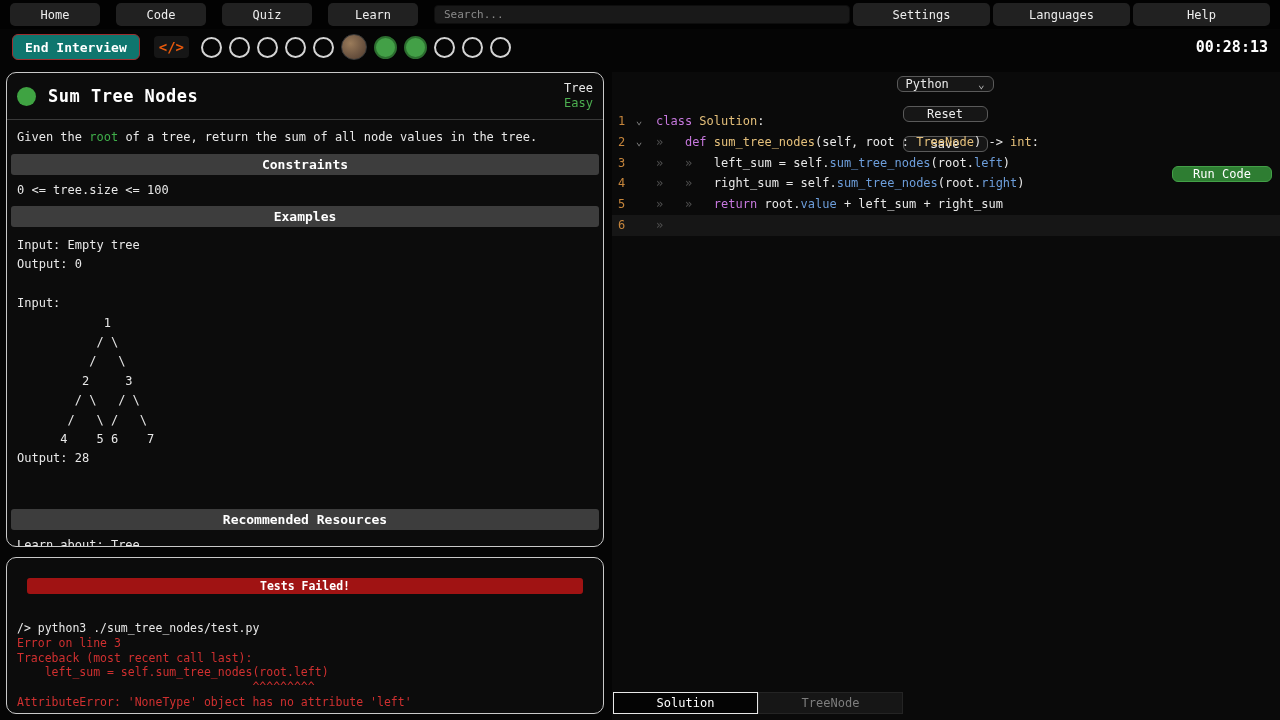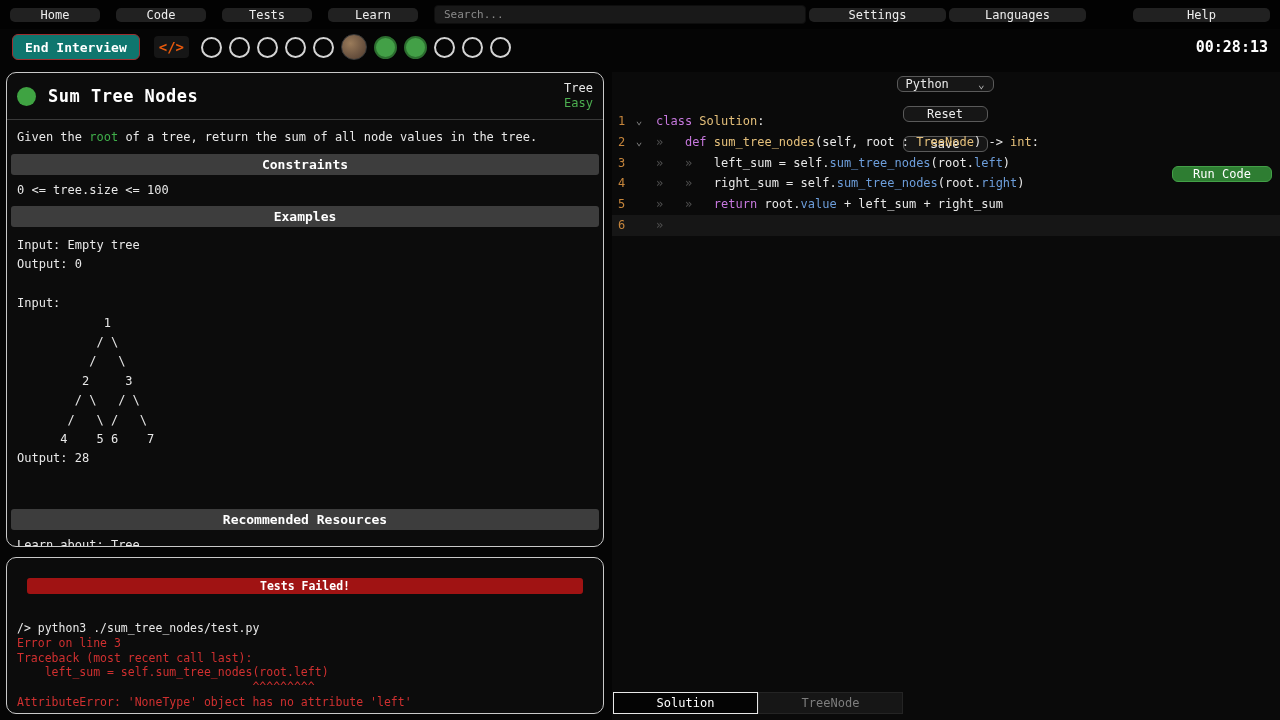--- a/index.html
+++ b/index.html
@@ -2,24 +2,24 @@
 <html><head>
 <meta charset="utf-8">
 <style>
   * { margin:0; padding:0; box-sizing:border-box; }
   html,body { width:1280px; height:720px; background:#050505; overflow:hidden;
               font-family:"DejaVu Sans Mono", monospace; color:#e8e8e8; }
 
   
   .navbar { position:absolute; top:0; left:0; width:1280px; height:29px;
             background:#020202; display:flex; align-items:center; padding:0 10px; }
-  .nav-btn { height:14px; width:90px; background:#212121; border:none; border-radius:5px;
+  .nav-btn { height:23px; width:90px; background:#212121; border:none; border-radius:5px;
              color:#ededed; font:12px "DejaVu Sans Mono", monospace; margin-right:16px; cursor:pointer; }
   .nav-btn.wide { width:137px; margin-right:3px; }
-  .nav-btn.last { margin-right:0;margin-left:44px; }
+  .nav-btn.last { margin-right:0; }
   .nav-search { flex:1; height:19px; background:#191919; border:1px solid #0e0e0e; border-radius:4px;
                 color:#cfcfcf; font:11px "DejaVu Sans Mono", monospace; padding:0 9px; outline:none; margin-right:3px; }
   .nav-search::placeholder { color:#8a8a8a; }
 
   
   .toolbar { position:absolute; top:29px; left:0; width:1280px; height:36px;
              display:flex; align-items:center; padding:0 12px; }
   .end-btn { background:#0f766e; border:1px solid #9c2f2f; border-radius:6px; color:#fff;
              font:bold 13px "DejaVu Sans Mono", monospace; height:26px; padding:0 12px; cursor:pointer; }
   .code-glyph { color:#e8590c; font:bold 14px "DejaVu Sans Mono", monospace;
@@ -86,21 +86,21 @@
   .e-tab { width:145px; height:22px; line-height:20px; text-align:center; font-size:12px; cursor:pointer; }
   .e-tab.active { background:#040404; border:1px solid #e8e8e8; color:#fff; }
   .e-tab.inactive { background:#161616; border:1px solid #242424; color:#7d7d7d; }
 </style>
 </head>
 <body>
 
 <div class="navbar">
   <button class="nav-btn">Home</button>
   <button class="nav-btn">Code</button>
-  <button class="nav-btn">Tests</button>
+  <button class="nav-btn">Quiz</button>
   <button class="nav-btn">Learn</button>
   <input class="nav-search" placeholder="Search..." style="">
   <button class="nav-btn wide">Settings</button>
   <button class="nav-btn wide">Languages</button>
   <button class="nav-btn wide last">Help</button>
 </div>
 
 <div class="toolbar">
   <button class="end-btn">End Interview</button>
   <span class="code-glyph">&lt;/&gt;</span>

